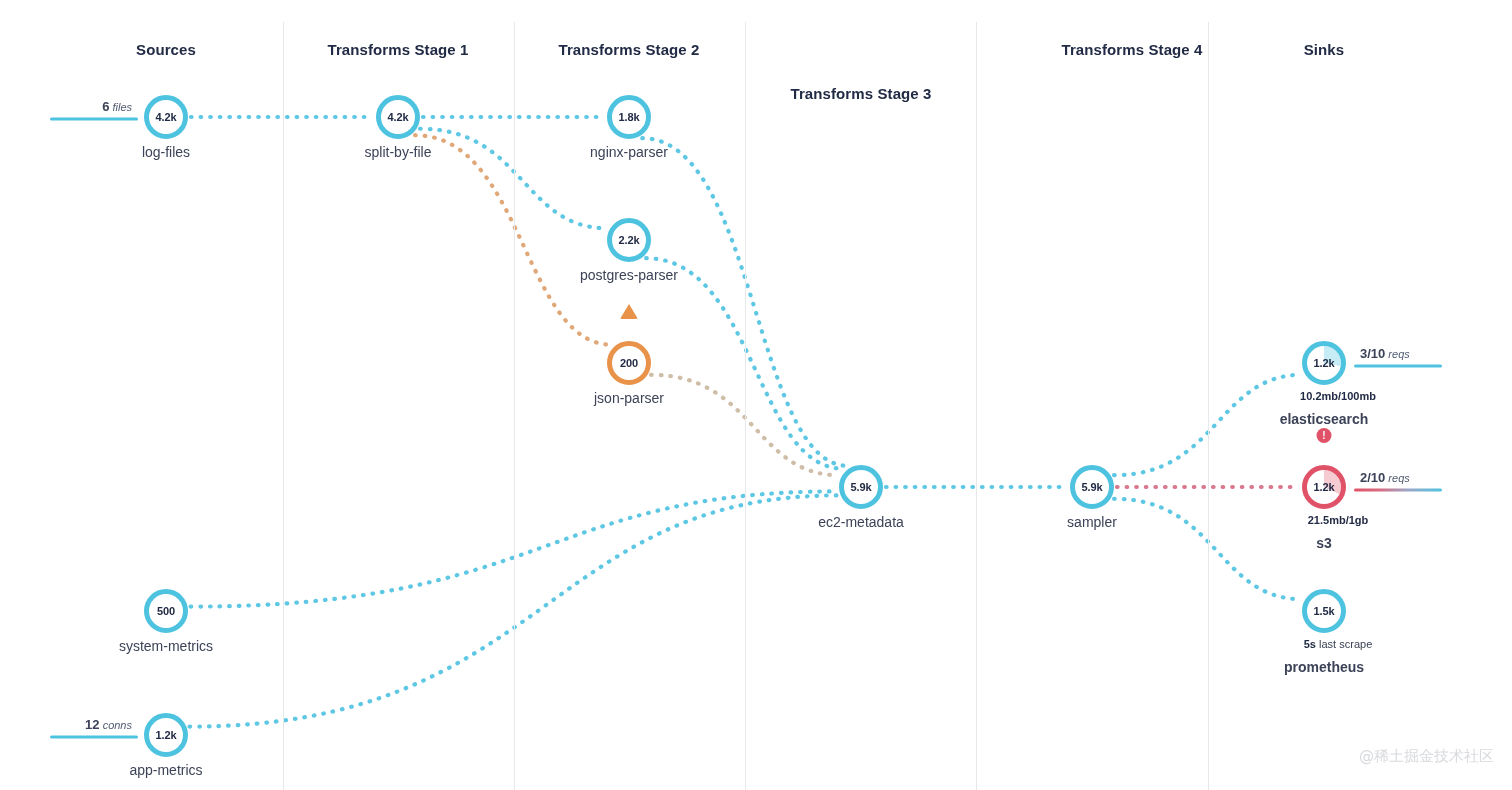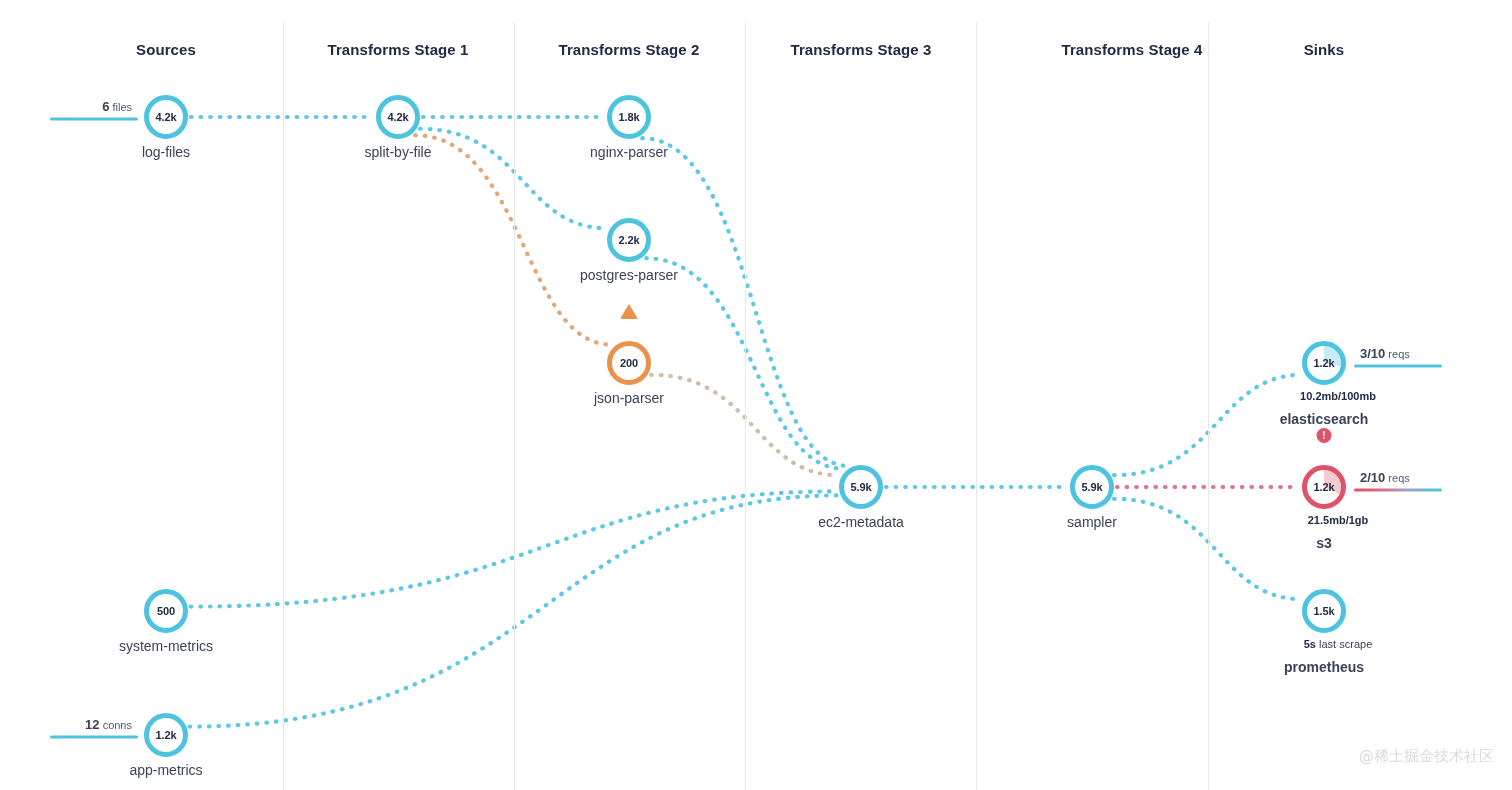--- a/index.html
+++ b/index.html
@@ -145,21 +145,21 @@
     background: linear-gradient(to right, #e05267 0%, #d96a80 28%, #9aa8c8 62%, #4ec3e0 100%);
   }
   .meter .cap {
     position: absolute;
     bottom: 7px;
     white-space: nowrap;
     font-size: 13px;
     color: #3c4257;
     font-weight: bold;
   }
-  .meter .cap span { font-size: 11px; font-weight: normal; color: #4f5a70; }
+  .meter .cap span { font-size: 11px; font-weight: normal; color: #4f5a70; font-style: italic; }
   .meter.left .cap { right: 6px; }
   .meter.right .cap { left: 6px; }
   .watermark {
     position: absolute;
     right: 18px;
     bottom: 24px;
     font-size: 15px;
     color: #d8dade;
     white-space: nowrap;
     font-family: "DejaVu Sans", sans-serif;
@@ -190,21 +190,21 @@
       <div class="col-divider" style="left: 283px;"></div>
       <div class="col-divider" style="left: 514px;"></div>
       <div class="col-divider" style="left: 745px;"></div>
       <div class="col-divider" style="left: 976px;"></div>
       <div class="col-divider" style="left: 1208px;"></div>
     </div>
   <div id="headers">
       <div class="col-header" style="left: 166px;">Sources</div>
       <div class="col-header" style="left: 398px;">Transforms Stage 1</div>
       <div class="col-header" style="left: 629px;">Transforms Stage 2</div>
-      <div class="col-header" style="left: 861px;">Transforms Stage 3</div>
+      <div class="col-header" style="left: 861px; margin-top: 44px;">Transforms Stage 3</div>
       <div class="col-header" style="left: 1132px;">Transforms Stage 4</div>
       <div class="col-header" style="left: 1324px;">Sinks</div>
     </div>
   <div id="meters">
       <div class="meter left" style="left: 50px; top: 119px; width: 88px;">
         <div class="bar"></div>
         <div class="cap"><b>6</b><span> files</span></div>
       </div>
       <div class="meter left" style="left: 50px; top: 737px; width: 88px; text-align: center;">
         <div class="bar"></div>

